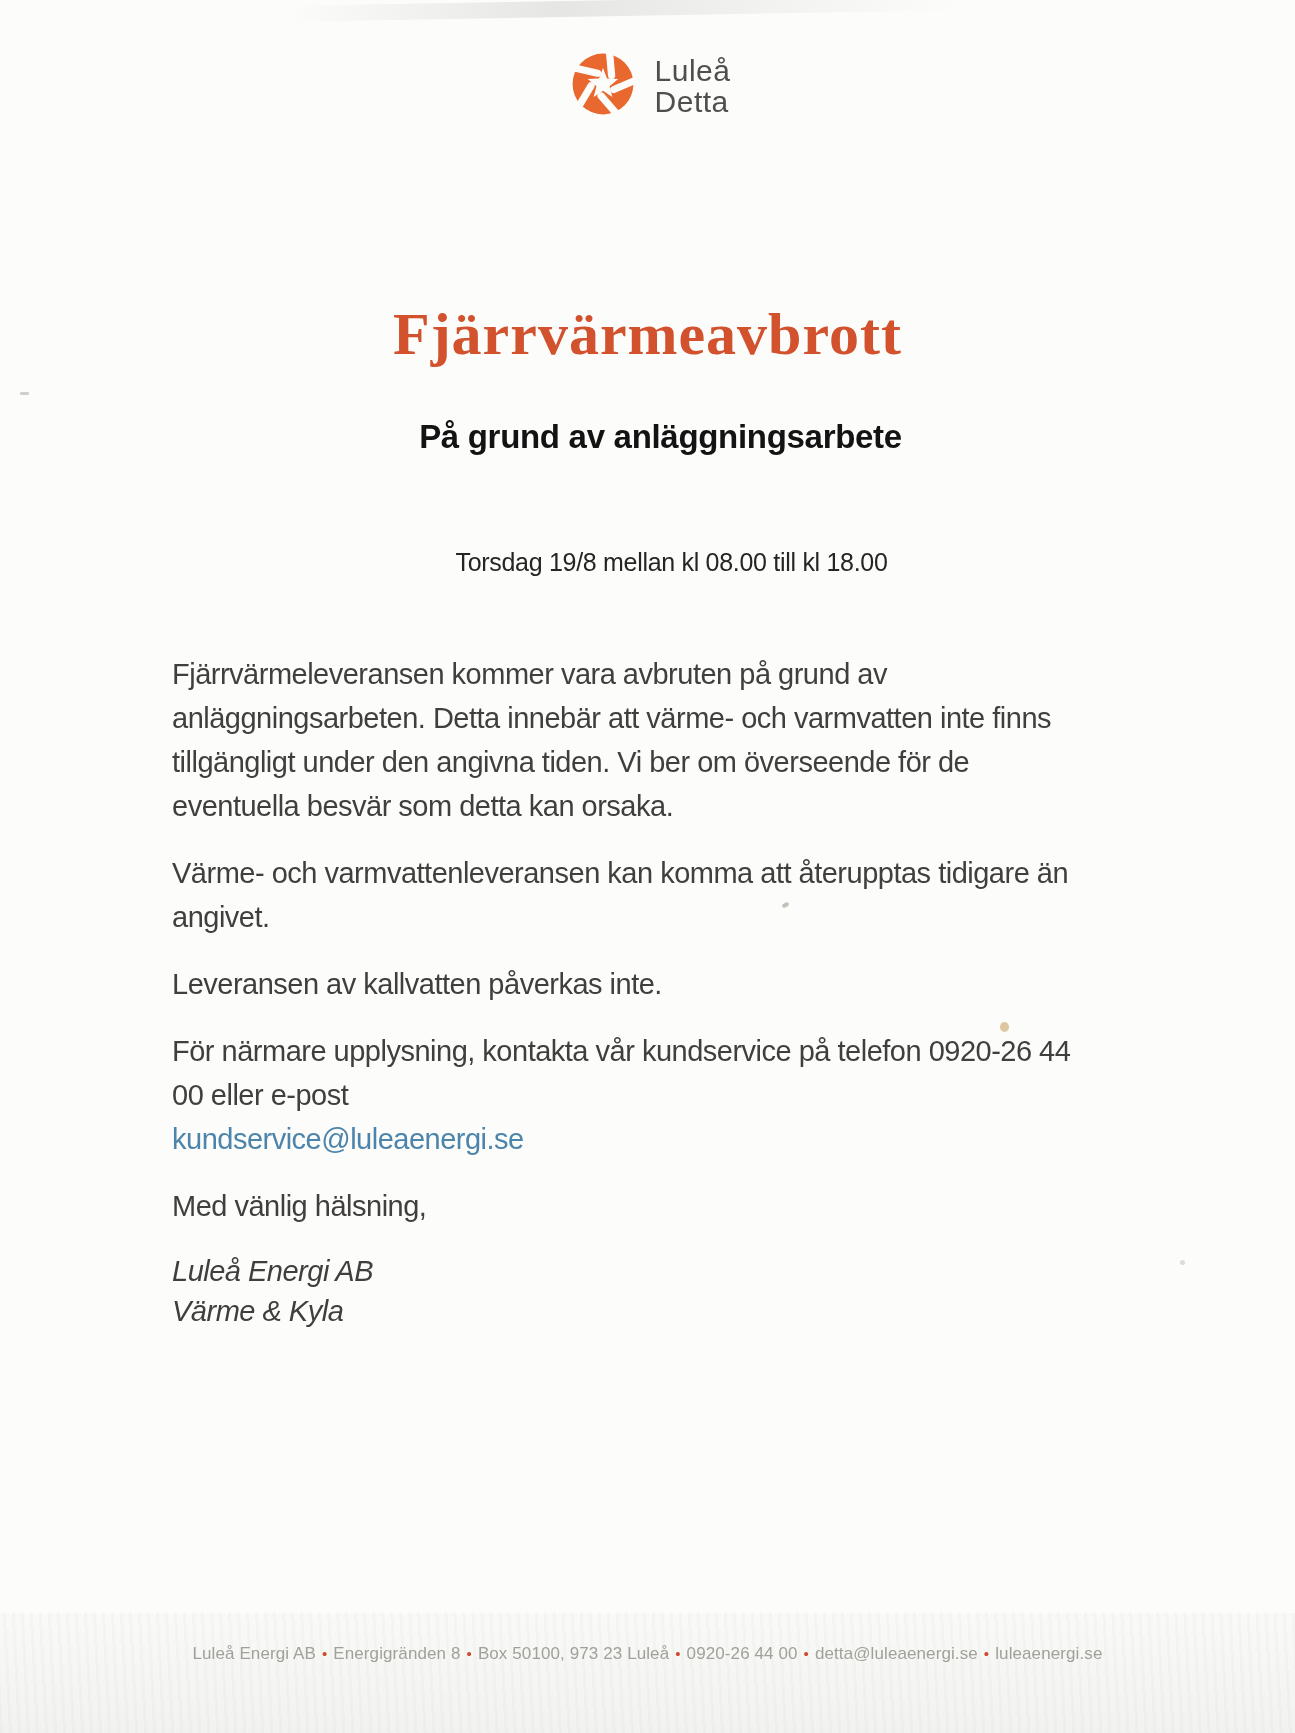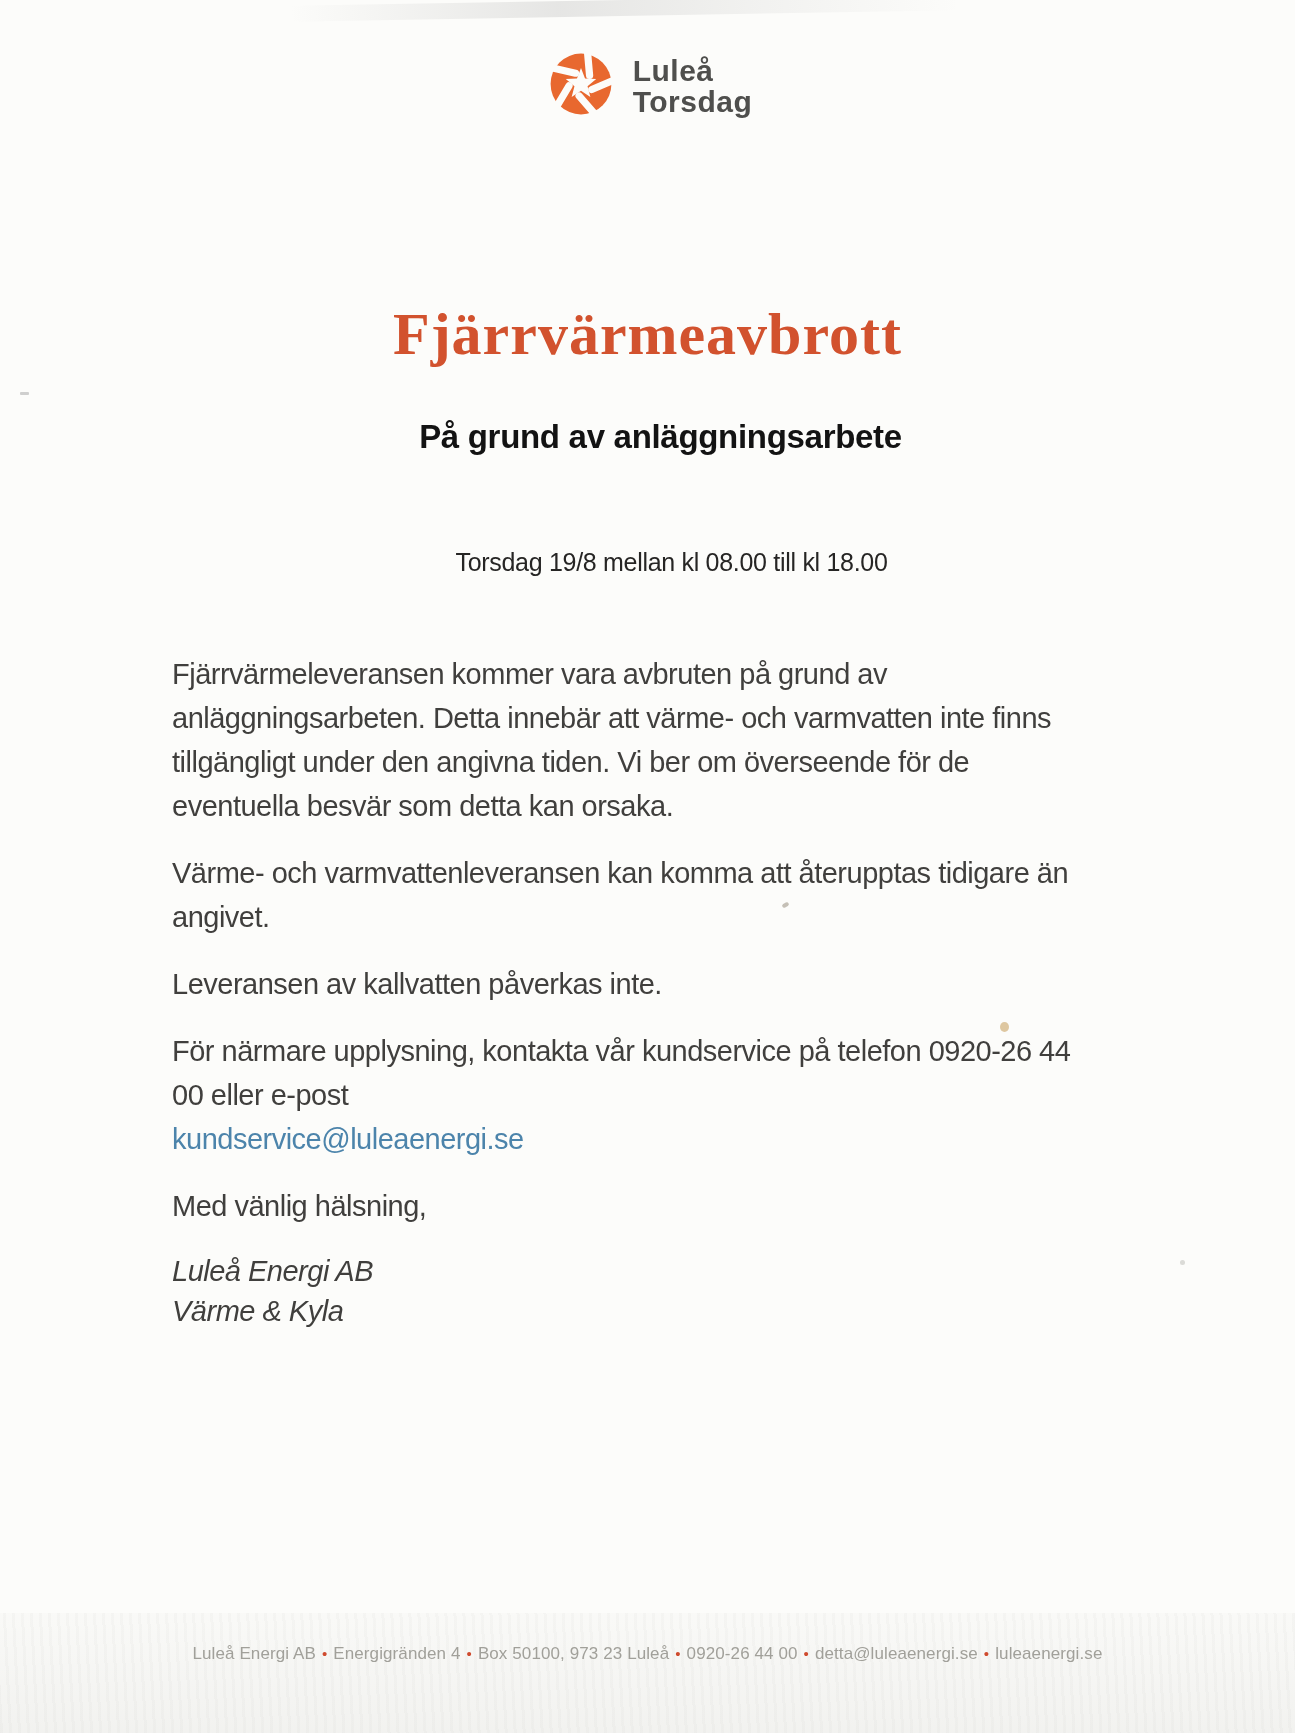--- a/index.html
+++ b/index.html
@@ -31,21 +31,21 @@
       repeating-linear-gradient(87deg, rgba(170,170,165,.06) 0 3px, rgba(255,255,255,0) 3px 9px),
       linear-gradient(180deg, rgba(200,200,195,.05), rgba(180,180,175,.14));
   }
 
   
   .logo {
     position: absolute; top: 46px; left: 0; width: 100%;
     display: flex; justify-content: center; align-items: center; gap: 14px;
   }
   .logo-text {
-    font-weight: 700; font-size: 30px; line-height: 31px;
+    font-weight: 400; font-size: 30px; line-height: 31px;
     color: #4f4f4d; letter-spacing: .5px;
   }
 
   
   .title {
     position: absolute; top: 300px; left: 0; width: 100%;
     text-align: center;
     font-family: Liberation Serif, serif;
     font-weight: 700; font-size: 60px; letter-spacing: 1px;
     color: #d2522e;
@@ -108,21 +108,21 @@
           <line x1="58.2" y1="3.7" x2="61.3" y2="38.7" transform="rotate(72,50,50)"></line>
           <line x1="58.2" y1="3.7" x2="61.3" y2="38.7" transform="rotate(144,50,50)"></line>
           <line x1="58.2" y1="3.7" x2="61.3" y2="38.7" transform="rotate(216,50,50)"></line>
           <line x1="58.2" y1="3.7" x2="61.3" y2="38.7" transform="rotate(288,50,50)"></line>
         </g>
         <polygon fill="#fcfcfa" points="50,29 55.3,42.7 70,43.5 58.6,52.8 62.3,67 50,59 37.7,67 41.4,52.8 30,43.5 44.7,42.7"></polygon>
       </svg>
     </span>
     <span class="logo-text">
       <span style="display:block">Luleå</span>
-      <span style="display:block">Torsdag</span>
+      <span style="display:block">Detta</span>
     </span>
   </div>
 
   <h1 class="title">Fjärrvärmeavbrott</h1>
   <h2 class="subtitle">På grund av anläggningsarbete</h2>
   <div class="schedule">Torsdag 19/8 mellan kl 08.00 till kl 18.00</div>
 
   <div class="body-copy">
     <p>Fjärrvärmeleveransen kommer vara avbruten på grund av anläggningsarbeten. Detta innebär att värme- och varmvatten inte finns tillgängligt under den angivna tiden. Vi ber om överseende för de eventuella besvär som detta kan orsaka.</p>
     <p>Värme- och varmvattenleveransen kan komma att återupptas tidigare än angivet.</p>
@@ -132,16 +132,16 @@
       <a class="email-link">kundservice@luleaenergi.se</a>
     </p>
     <p class="closing">Med vänlig hälsning,</p>
     <div class="signature">
       <span style="display:block">Luleå Energi AB</span>
       <span style="display:block">Värme &amp; Kyla</span>
     </div>
   </div>
 
   <div class="footer">
-    <span>Luleå Energi AB</span><span class="sep">•</span><span>Energigränden 4</span><span class="sep">•</span><span>Box 50100, 973 23 Luleå</span><span class="sep">•</span><span>0920-26 44 00</span><span class="sep">•</span><span>detta@luleaenergi.se</span><span class="sep">•</span><span>luleaenergi.se</span>
+    <span>Luleå Energi AB</span><span class="sep">•</span><span>Energigränden 8</span><span class="sep">•</span><span>Box 50100, 973 23 Luleå</span><span class="sep">•</span><span>0920-26 44 00</span><span class="sep">•</span><span>detta@luleaenergi.se</span><span class="sep">•</span><span>luleaenergi.se</span>
   </div>
 
 </div>
 
 </body></html>

